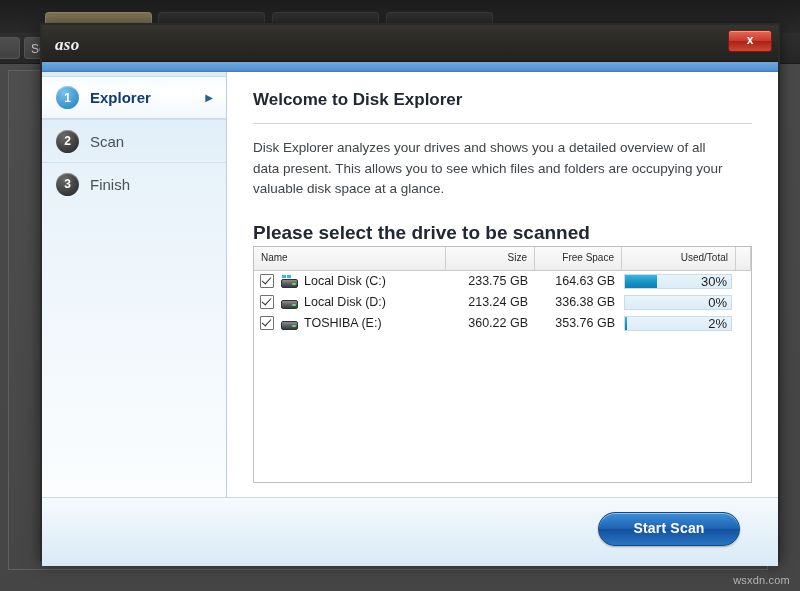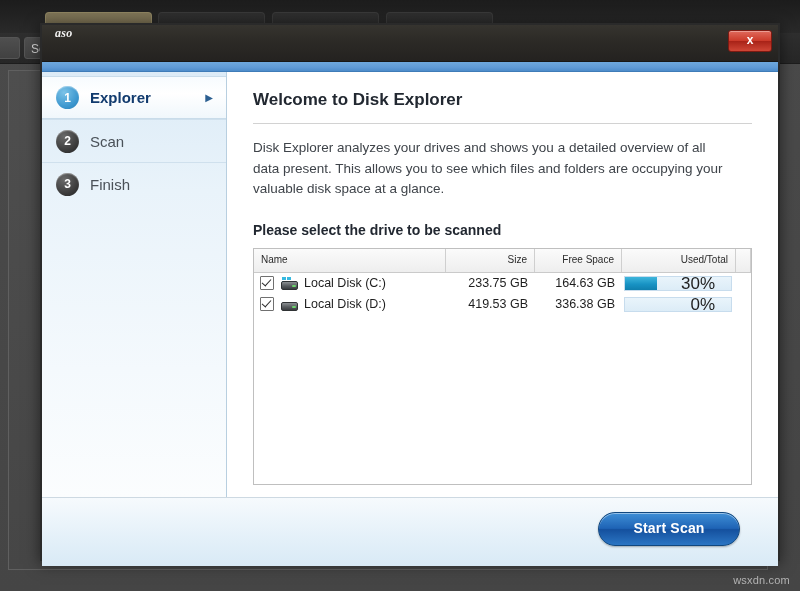--- a/index.html
+++ b/index.html
@@ -127,26 +127,26 @@
   }
 
   #titlebar {
     position: relative;
     height: 36px;
     background: linear-gradient(180deg, #36342f 0%, #2c2a26 45%, #242220 100%);
     border-bottom: 1px solid #171717;
   }
   #brand {
     position: absolute;
-    left: 13px; top: 1px;
+    left: 13px; top: 10px;
     color: #f2f2f2;
     font-family: "Liberation Serif", serif;
     font-style: italic;
     font-weight: bold;
-    font-size: 12px;
+    font-size: 17px;
     letter-spacing: 0.3px;
   }
   #app-title {
     position: absolute;
     left: 12px; top: 14px;
     color: #ffffff;
     font-size: 16px;
     font-weight: bold;
     letter-spacing: 0.2px;
   }
@@ -255,24 +255,24 @@
     margin-bottom: 14px;
   }
   #intro {
     font-size: 13.5px;
     color: #3f444a;
     line-height: 1.52;
     margin: 0 0 22px 0;
     max-width: 470px;
   }
   #select-label {
-    font-size: 14px;
+    font-size: 19px;
     font-weight: bold;
     color: #222831;
-    margin: 0 0 10px 0;
+    margin: 0 0 2px 0;
   }
 
   
   #drive-table {
     border: 1px solid #bfbfbf;
     height: 237px;
     box-sizing: border-box;
     background: #ffffff;
     display: flex;
     flex-direction: column;
@@ -389,23 +389,23 @@
     box-sizing: border-box;
     overflow: hidden;
   }
   .bar-fill {
     position: absolute;
     left: 0; top: 0; bottom: 0;
     background: linear-gradient(180deg, #3fb6dc 0%, #1893c4 55%, #0f7fae 100%);
   }
   .bar-pct {
     position: absolute;
-    right: 16px; top: 0;
+    right: 4px; top: 0;
     line-height: 13px;
-    font-size: 17px;
+    font-size: 13px;
     color: #1e1e1e;
   }
 
   
   #footer {
     position: relative;
     height: 68px;
     background: linear-gradient(180deg, #f6fafd 0%, #e5f1f9 55%, #d9eaf6 100%);
     border-top: 1px solid #cdd9e2;
   }
@@ -524,31 +524,50 @@
 
           <div class="trow">
             <div class="td col-name">
               <span class="chk"></span>
               <span class="drive-icon">
                 <span class="body"></span>
                   <span class="led"></span>
               </span>
               <span>Local Disk (D:)</span>
             </div>
-            <div class="td col-size">419.53 GB</div>
+            <div class="td col-size">213.24 GB</div>
             <div class="td col-free">336.38 GB</div>
             <div class="bar-cell">
               <div class="bar-track">
                 <div class="bar-fill" style="width: 0%;"></div>
                 <div class="bar-pct">0%</div>
               </div>
             </div>
             <div class="td col-pad"></div>
           </div>
 
+          <div class="trow">
+            <div class="td col-name">
+              <span class="chk"></span>
+              <span class="drive-icon">
+                <span class="body"></span>
+                  <span class="led"></span>
+              </span>
+              <span>TOSHIBA (E:)</span>
+            </div>
+            <div class="td col-size">360.22 GB</div>
+            <div class="td col-free">353.76 GB</div>
+            <div class="bar-cell">
+              <div class="bar-track">
+                <div class="bar-fill" style="width: 2%;"></div>
+                <div class="bar-pct">2%</div>
+              </div>
+            </div>
+            <div class="td col-pad"></div>
+          </div>
 
         </div>
       </div>
     </div>
 
     <div id="footer">
       <div id="start-scan">Start Scan</div>
     </div>
 
   </div>

